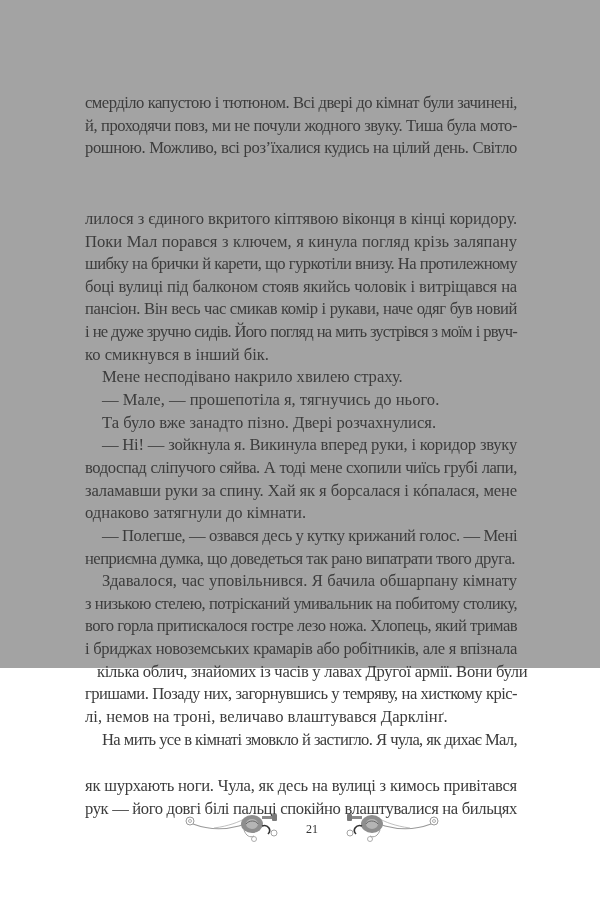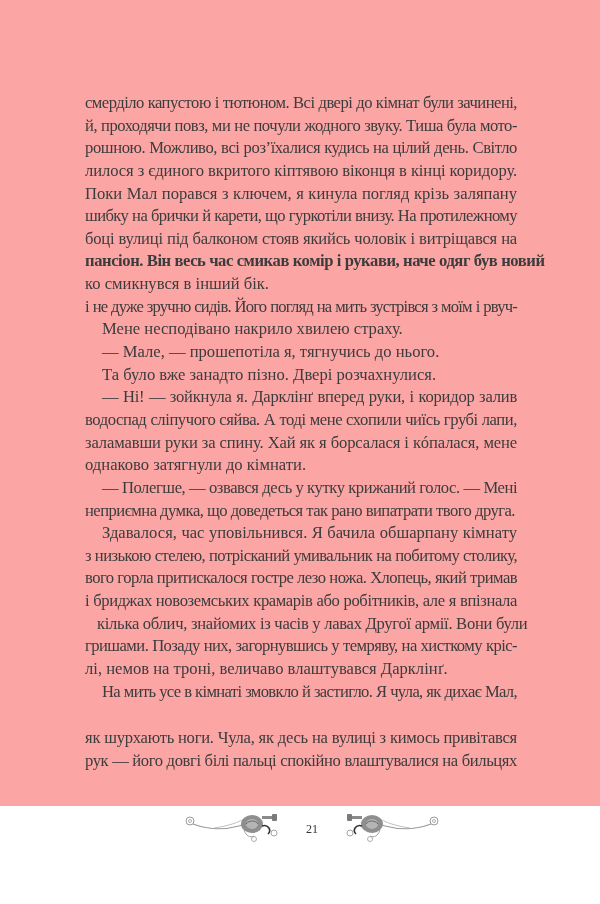--- a/index.html
+++ b/index.html
@@ -1,19 +1,19 @@
 <!DOCTYPE html>
 <html><head>
 <meta charset="utf-8">
 <style>
   html, body { margin: 0; padding: 0; background: #ffffff; }
   body { width: 600px; height: 904px; position: relative; overflow: hidden; }
   .page {
-    position: absolute; left: 0; top: 0; width: 600px; height: 806px;
-    background: #fca5a5;
+    position: absolute; left: 0; top: 0; width: 600px; height: 668px;
+    background: #a3a3a3;
   }
   .text-block {
     position: absolute; left: 85px; top: 92px; width: 432px;
     font-family: "Liberation Serif", "DejaVu Serif", serif;
     font-size: 16.6px; color: #3c3c3c;
   }
   .line {
     height: 22.65px; line-height: 22.65px;
     white-space: nowrap; overflow: visible;
     text-align: justify; text-align-last: justify;
@@ -33,31 +33,31 @@
   }
 </style>
 </head>
 <body>
 
 <div class="page">
   <div class="text-block" id="text-block">
       <div class="line" style="letter-spacing: -0.519481px;">смерділо капустою і тютюном. Всі двері до кімнат були зачинені,</div>
       <div class="line" style="letter-spacing: -0.470588px;">й, проходячи повз, ми не почули жодного звуку. Тиша була мото-</div>
       <div class="line" style="letter-spacing: -0.404396px;">рошною. Можливо, всі роз’їхалися кудись на цілий день. Світло</div>
-      <div class="line" style="letter-spacing: -0.0915332px;">лилося з єдиного вкритого кіптявою віконця в кінці коридору.</div>
+      <div class="line" style="letter-spacing: -0.0915332px; margin-top: 48px;">лилося з єдиного вкритого кіптявою віконця в кінці коридору.</div>
       <div class="line">Поки Мал порався з ключем, я кинула погляд крізь заляпану</div>
       <div class="line" style="letter-spacing: -0.583691px;">шибку на брички й карети, що гуркотіли внизу. На протилежному</div>
       <div class="line" style="letter-spacing: -0.198646px;">боці вулиці під балконом стояв якийсь чоловік і витріщався на</div>
-      <div class="line" style="letter-spacing: -0.421053px; font-weight: bold;">пансіон. Він весь час смикав комір і рукави, наче одяг був новий</div>
+      <div class="line" style="letter-spacing: -0.421053px;">пансіон. Він весь час смикав комір і рукави, наче одяг був новий</div>
+      <div class="line" style="letter-spacing: -0.8px;">і не дуже зручно сидів. Його погляд на мить зустрівся з моїм і рвуч-</div>
       <div class="line last">ко смикнувся в інший бік.</div>
-      <div class="line" style="letter-spacing: -0.8px;">і не дуже зручно сидів. Його погляд на мить зустрівся з моїм і рвуч-</div>
       <div class="line indent last">Мене несподівано накрило хвилею страху.</div>
       <div class="line indent last">— Мале, — прошепотіла я, тягнучись до нього.</div>
       <div class="line indent last">Та було вже занадто пізно. Двері розчахнулися.</div>
-      <div class="line indent" style="letter-spacing: -0.233708px;">— Ні! — зойкнула я. Дарклінґ вперед руки, і коридор залив</div>
+      <div class="line indent" style="letter-spacing: -0.233708px;">— Ні! — зойкнула я. Викинула вперед руки, і коридор звуку</div>
       <div class="line" style="letter-spacing: -0.421053px;">водоспад сліпучого сяйва. А тоді мене схопили чиїсь грубі лапи,</div>
       <div class="line" style="letter-spacing: -0.127563px;">заламавши руки за спину. Хай як я борсалася і кóпалася, мене</div>
       <div class="line last">однаково затягнули до кімнати.</div>
       <div class="line indent" style="letter-spacing: -0.421053px;">— Полегше, — озвався десь у кутку крижаний голос. — Мені</div>
       <div class="line last" style="letter-spacing: -0.519481px;">неприємна думка, що доведеться так рано випатрати твого друга.</div>
       <div class="line indent">Здавалося, час уповільнився. Я бачила обшарпану кімнату</div>
       <div class="line" style="letter-spacing: -0.535637px;">з низькою стелею, потрісканий умивальник на побитому столику,</div>
       <div class="line" style="letter-spacing: -0.551724px;">вого горла притискалося гостре лезо ножа. Хлопець, який тримав</div>
       <div class="line" style="letter-spacing: -0.370861px;">і бриджах новоземських крамарів або робітників, але я впізнала</div>
       <div class="line" style="letter-spacing: -0.285714px; margin-left: 12px;">кілька облич, знайомих із часів у лавах Другої армії. Вони були</div>

